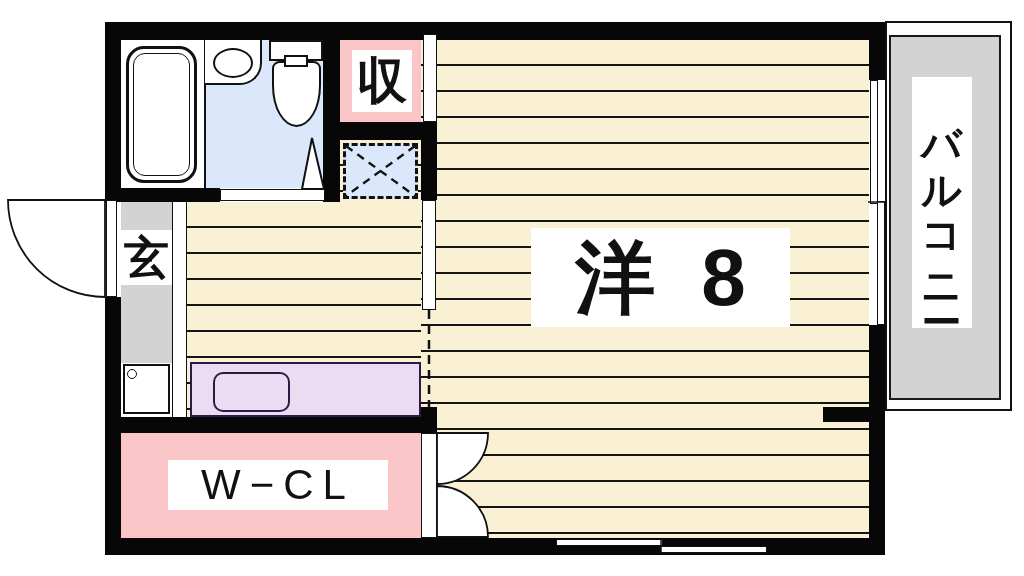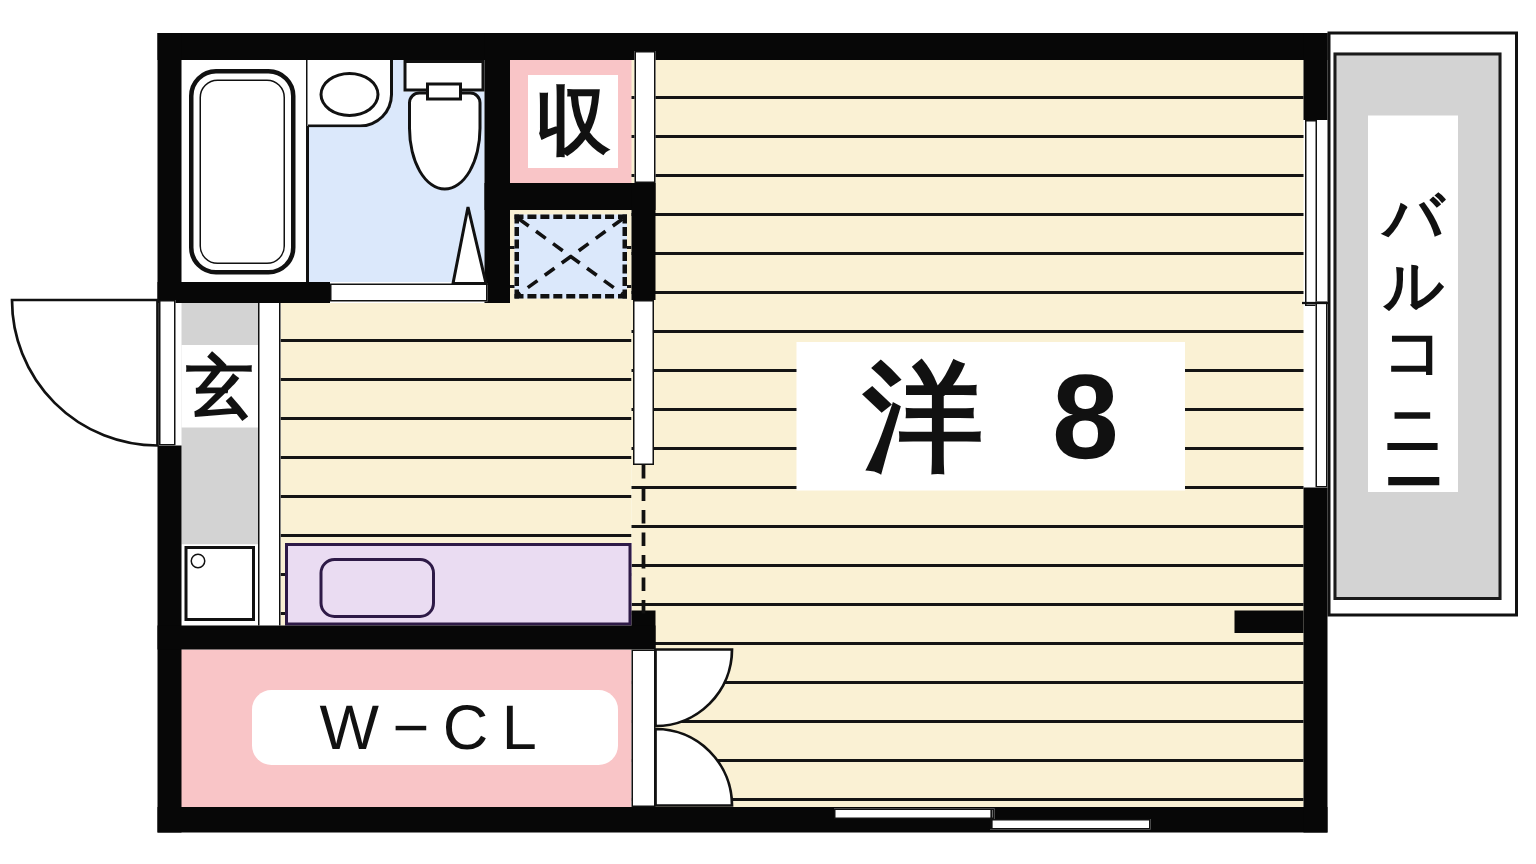--- a/index.html
+++ b/index.html
@@ -103,17 +103,17 @@
 
   <div class="label-box" style="left:121px;top:230px;width:51px;height:55px;">
     <span style="font-size:45px;line-height:1;">玄</span>
   </div>
 
   <div class="label-box" style="left:531px;top:228px;width:259px;height:99px;gap:46px;">
     <span style="font-size:80px;line-height:1;">洋</span>
     <span style="font-size:80px;line-height:1;">8</span>
   </div>
 
-  <div class="label-box" style="left:168px;top:460px;width:244px;height:50px;border-radius:13px;">
+  <div class="label-box" style="left:168px;top:460px;width:220px;height:50px;">
     <span style="font-size:42px;letter-spacing:9px;line-height:1;font-weight:500;">W−CL</span>
   </div>
 
 </div>
 
 </body></html>

